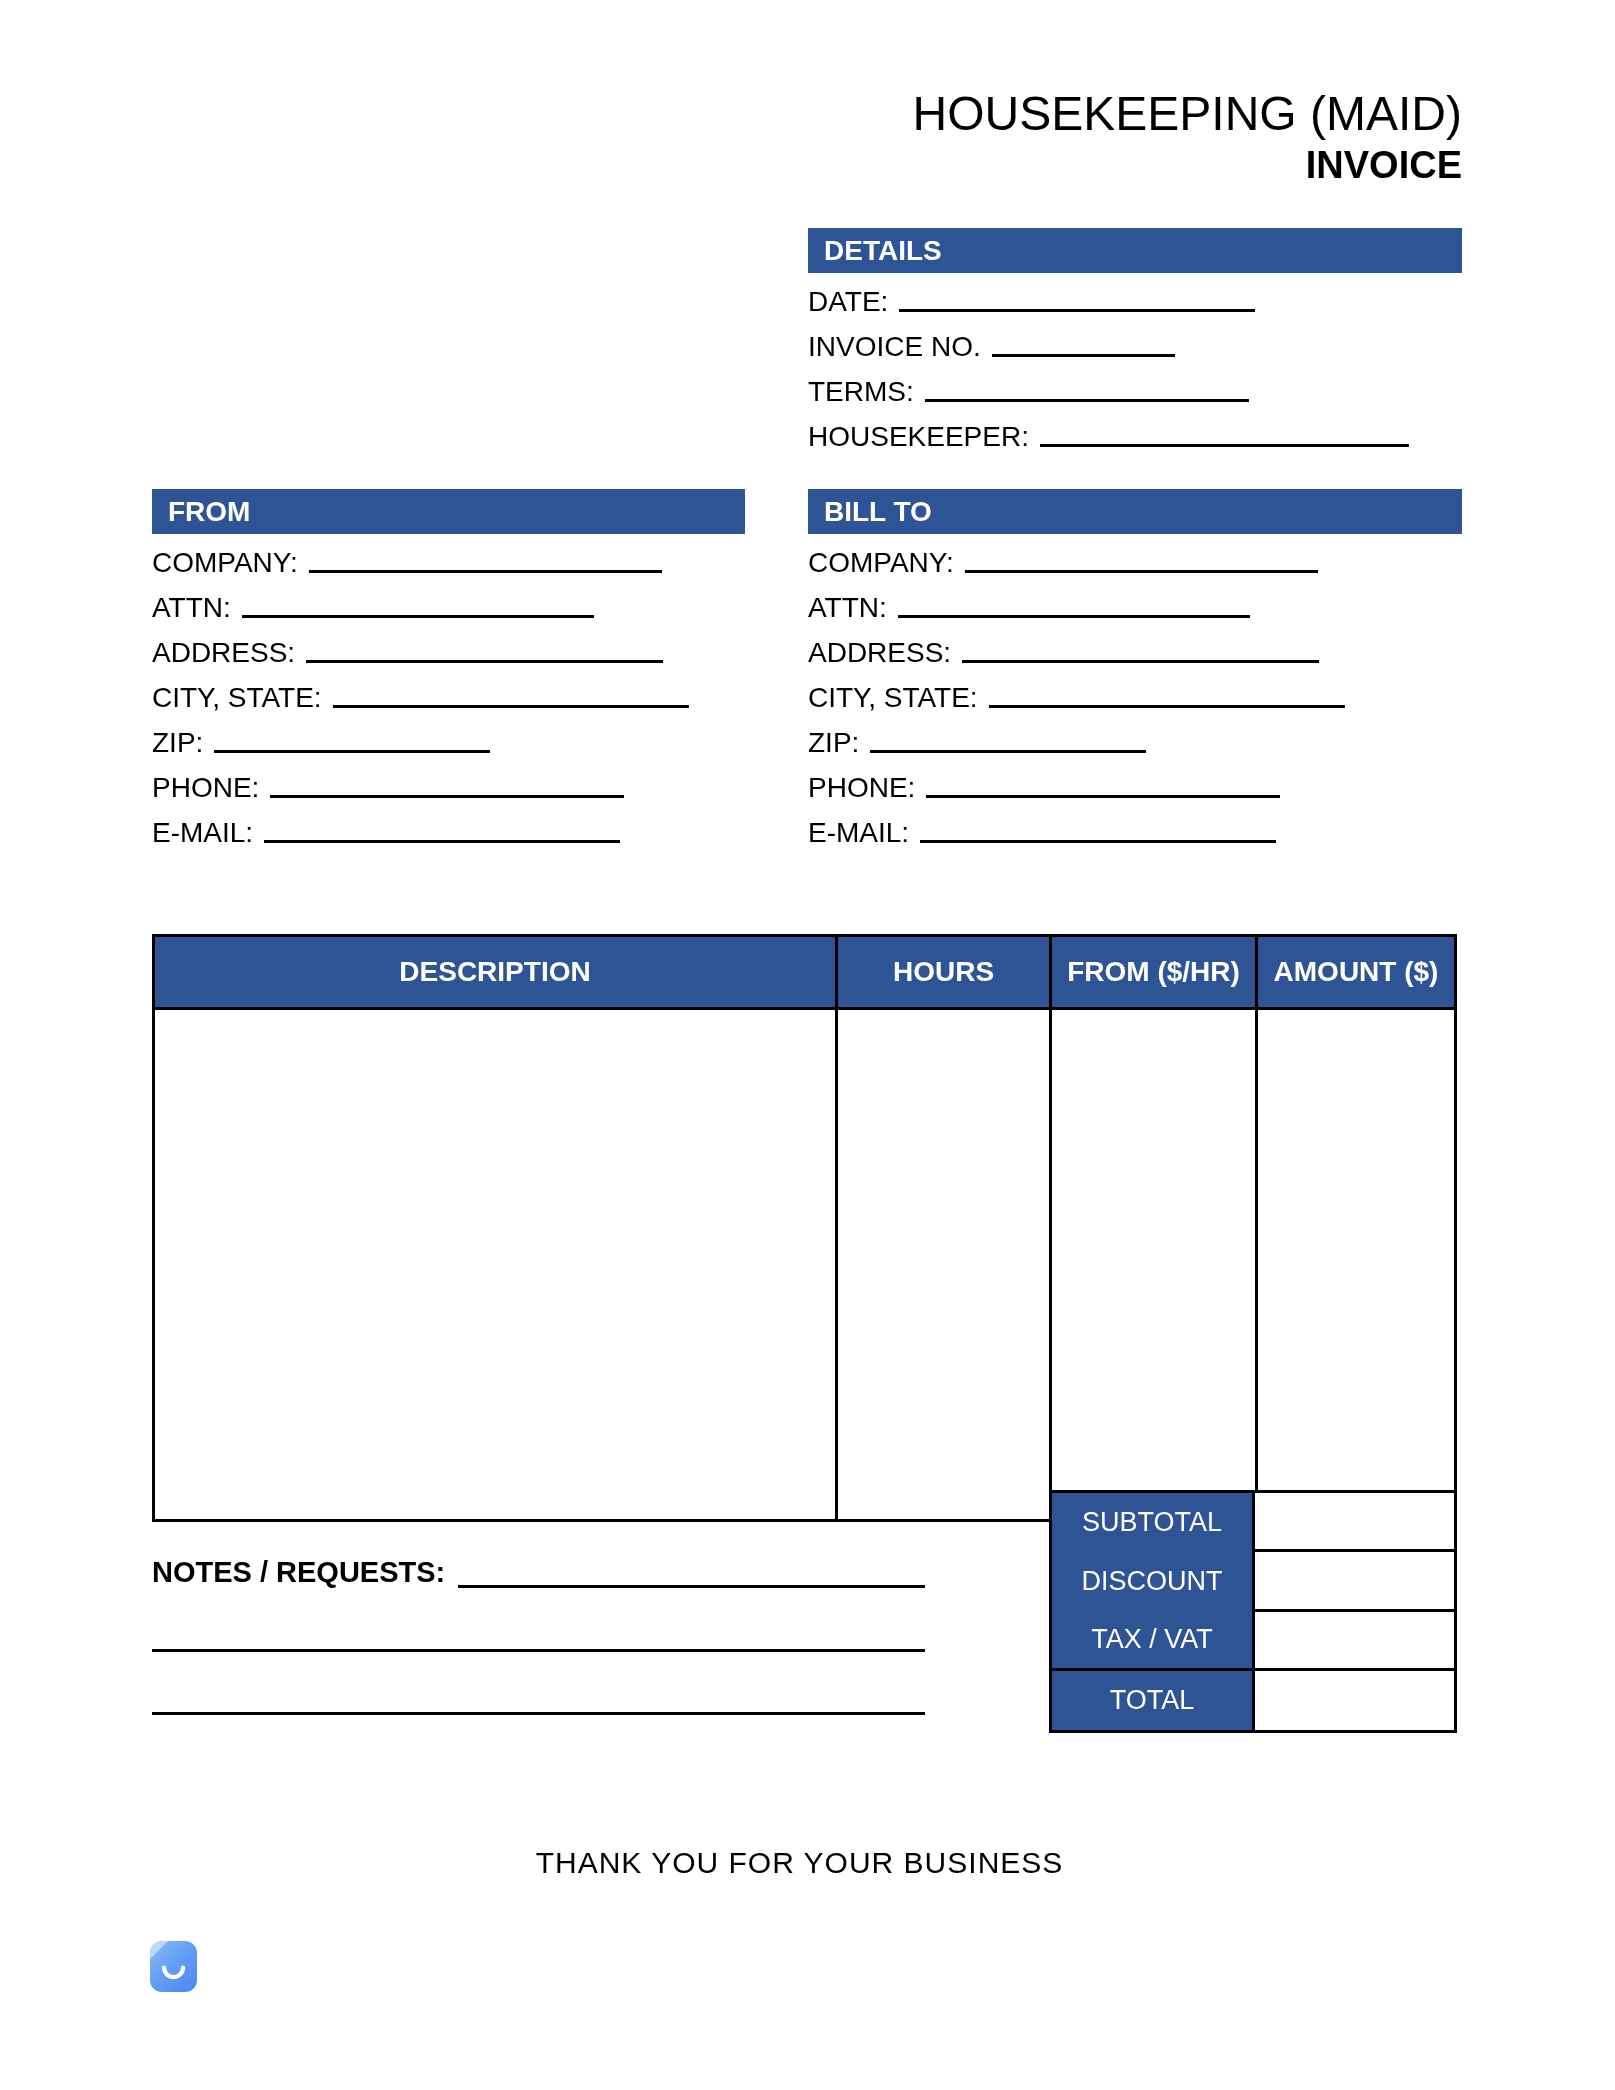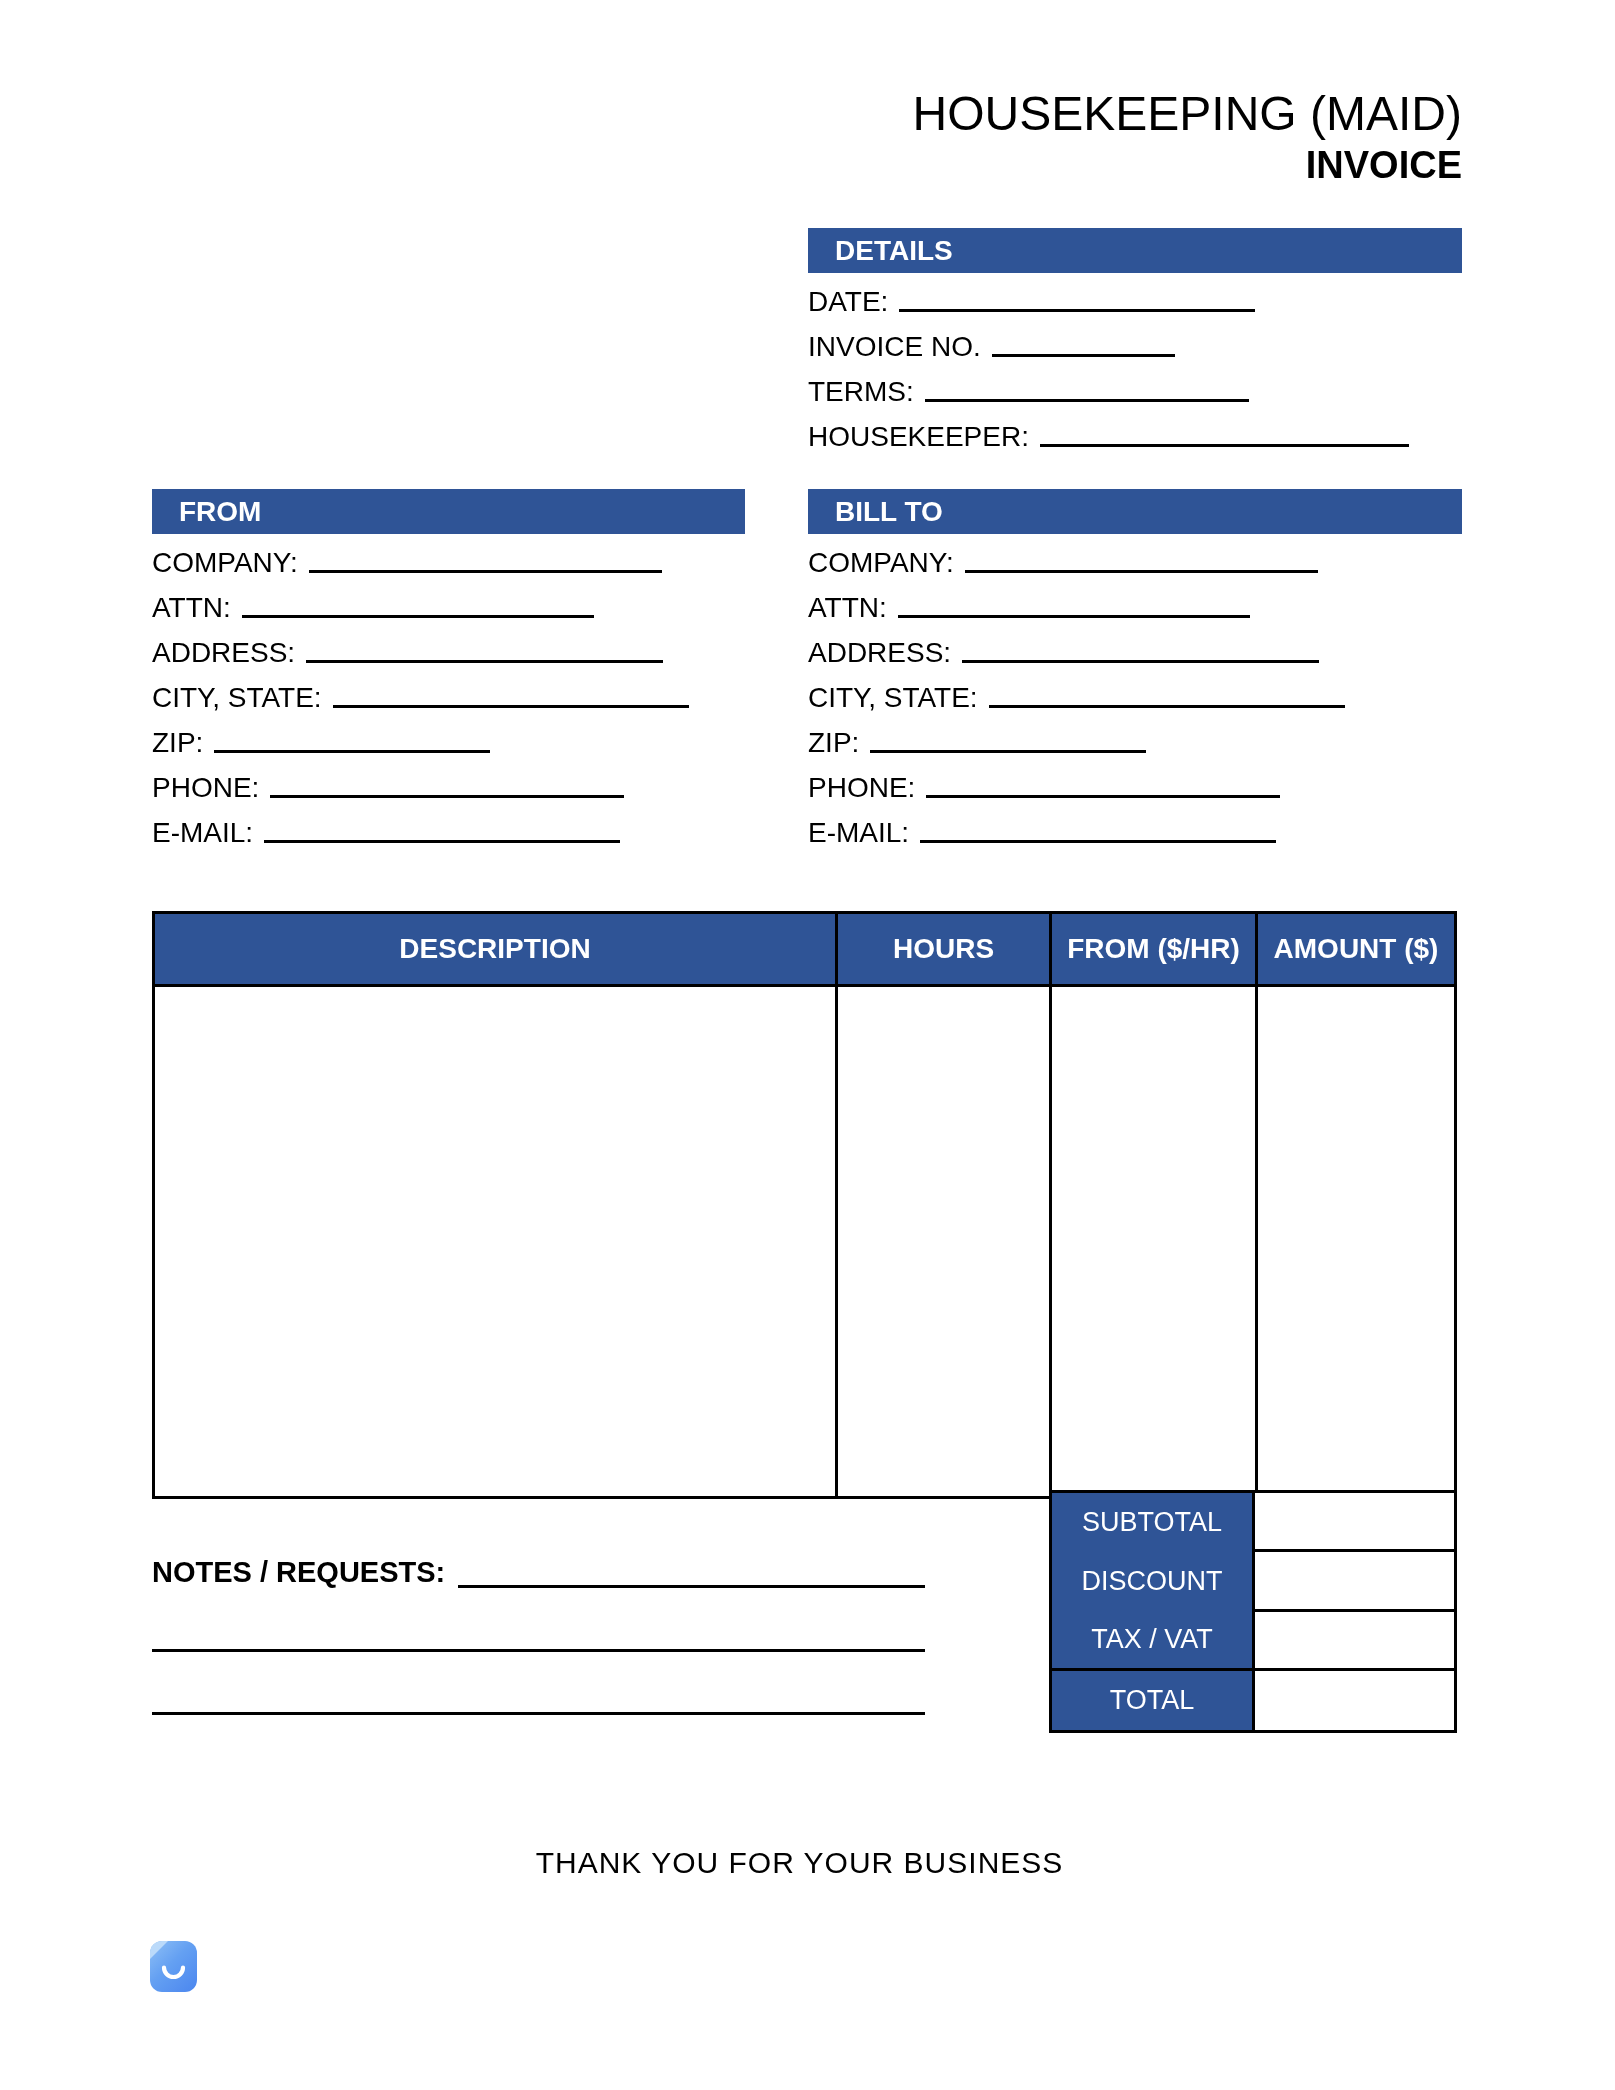--- a/index.html
+++ b/index.html
@@ -18,38 +18,38 @@
     overflow:hidden;
   }
   
   .title-block{position:absolute;top:86px;right:153px;text-align:right;}
   .title1{font-size:48px;font-weight:normal;line-height:56px;letter-spacing:0;}
   .title2{font-size:38px;font-weight:bold;line-height:46px;}
   
   .secbar{
     height:45px;background:var(--accent-blue);
     color:#fff;font-weight:bold;font-size:28px;
-    display:flex;align-items:center;padding-left:27px;
+    display:flex;align-items:center;padding-left:16px;
     box-sizing:border-box;
   }
   .sec{position:absolute;}
   .details-sec{left:808px;top:228px;width:654px;}
   .from-sec{left:152px;top:489px;width:593px;}
   .billto-sec{left:808px;top:489px;width:654px;}
   .sec .rows{margin-top:2px;}
   
   .frow{height:45px;display:flex;align-items:flex-end;gap:11px;}
   .flabel{font-size:28px;line-height:37px;white-space:nowrap;}
   .fline{display:inline-block;border-bottom:3px solid #000;height:0;margin-bottom:8px;}
   .w-date{width:356px}.w-invno{width:183px}.w-terms{width:324px}.w-hk{width:369px}
   .w-company{width:353px}.w-attn{width:352px}.w-address{width:357px}
   .w-city{width:356px}.w-zip{width:276px}.w-phone{width:354px}.w-email{width:356px}
   
   .items{
-    position:absolute;left:152px;top:911px;width:1305px;height:588px;
+    position:absolute;left:152px;top:934px;width:1305px;height:588px;
     border:3px solid #000;box-sizing:border-box;
   }
   .thead{display:grid;grid-template-columns:680px 214px 206px 1fr;height:70px;border-bottom:3px solid #000;}
   .th{
     background:var(--accent-blue);color:#fff;font-weight:bold;font-size:28px;
     display:flex;align-items:center;justify-content:center;box-sizing:border-box;
   }
   .th + .th{border-left:3px solid #000;}
   .tbody{display:grid;grid-template-columns:680px 214px 206px 1fr;height:509px;}
   .td{box-sizing:border-box;background:#fff;}

